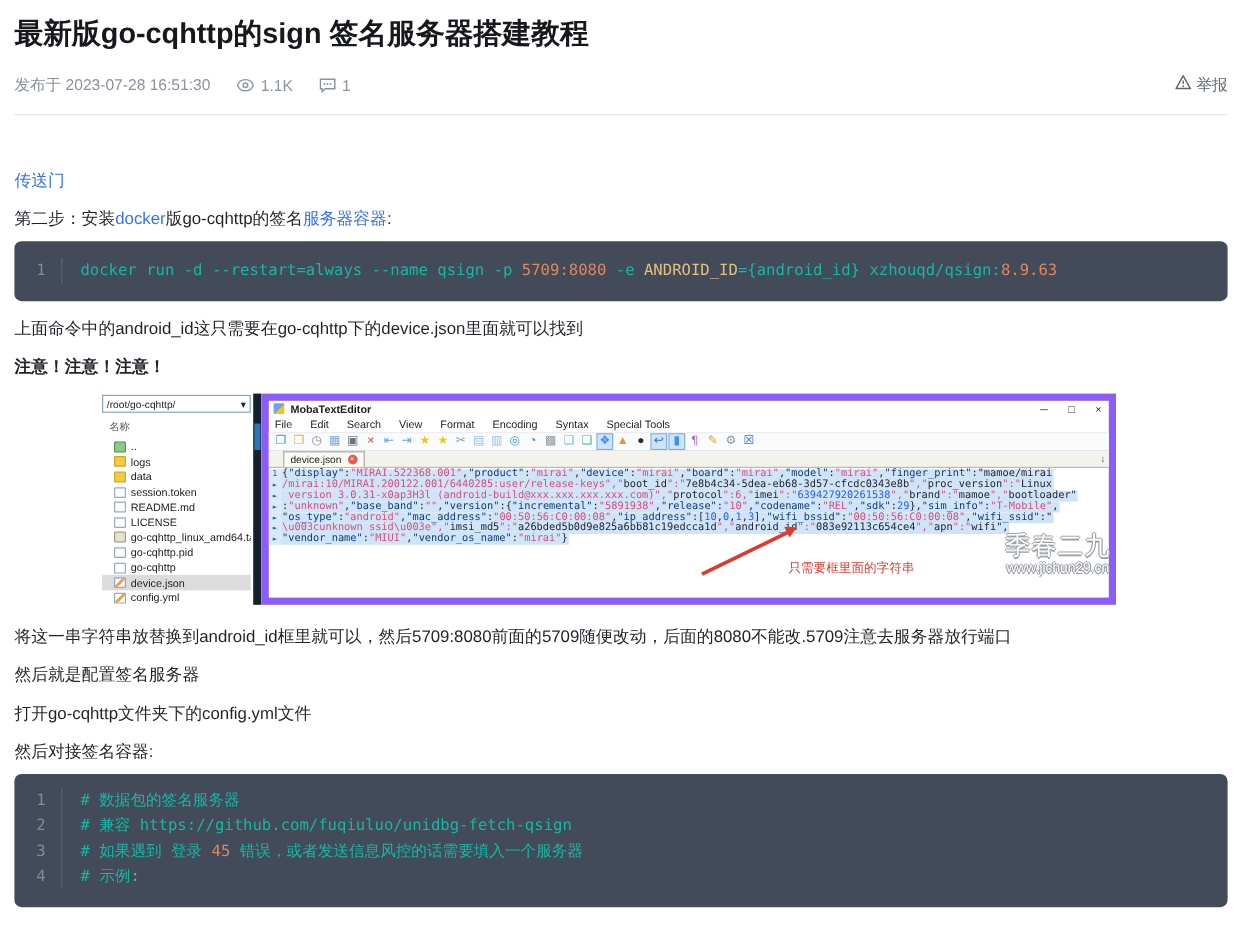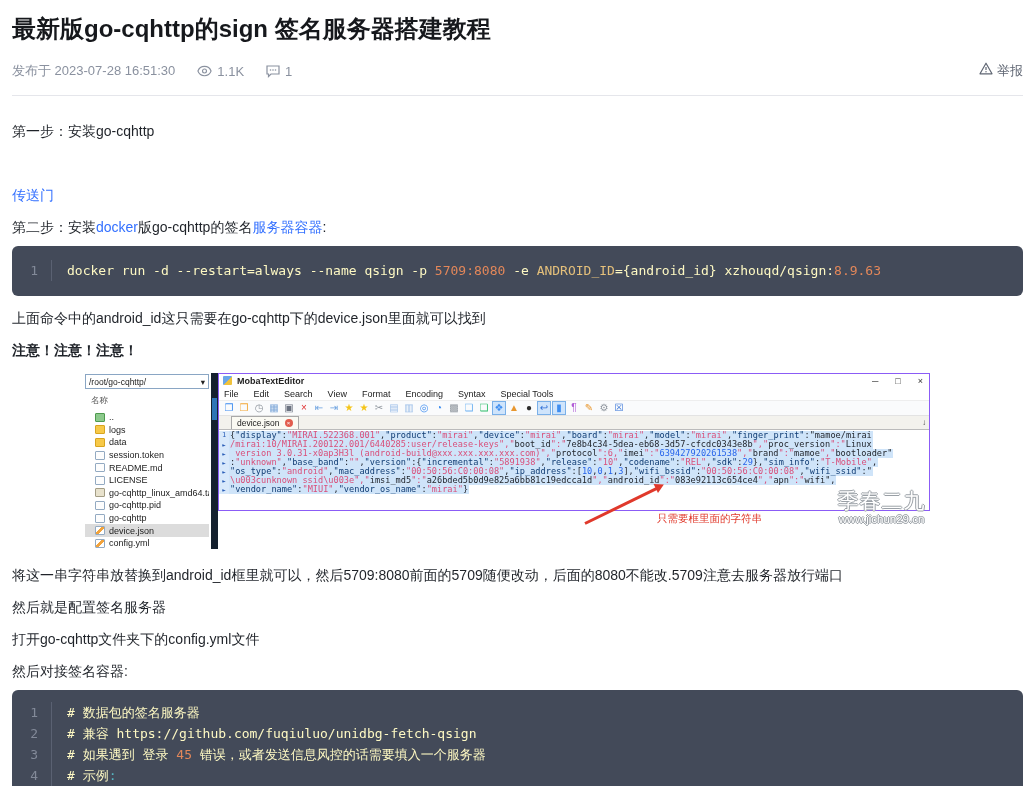--- a/index.html
+++ b/index.html
@@ -23,21 +23,21 @@
   p.para.gap { margin-top:45px; }
   p.para.bold { font-weight:700; }
   a.lnk { color:#3370ff; text-decoration:none; cursor:pointer;text-align:right; }
 
   
   .codeblock { background:#434a59; border-radius:6px; margin-top:9px; padding:14px 0 15px 0; font-family:"DejaVu Sans Mono", monospace; font-size:13px; }
   .codeblock.tall { padding-top:12px; }
   .codeline { display:flex; line-height:21px; white-space:pre; }
   .codeline .ln { width:40px; flex:none; text-align:right; padding-right:13px; color:#838a99; border-right:1px solid #5a6172; }
   .codeline .cd { padding-left:15px; color:#d5d9e0; }
-  .seg-plain { color:#fef9c3; }
+  .seg-plain { color:#14b8a6; }
   .seg-orange { color:#e2875a; }
   .seg-yellow { color:#e5c07b; }
   .seg-teal { color:#56b6c2; }
 
   
   .shot { position:relative; width:845px; height:176px; margin-top:13px; margin-left:73px; background:#fff; font-family:"Liberation Sans", sans-serif; cursor:pointer; }
 
   .filepanel { position:absolute; left:0; top:0; width:124px; height:176px; background:#fff; }
   .path-select { display:flex; align-items:center; justify-content:space-between; border:1px solid #8aa6c4; background:#fff; height:15px; font-size:8.5px; color:#222; padding:0 3px; margin-top:1px; }
   .fp-header { font-size:8.5px; color:#555; margin:6px 0 4px 6px; }
@@ -46,21 +46,21 @@
   .ic { width:10px; height:9px; flex:none; margin-right:4px; border-radius:1px; }
   .ic-folder-up { background:#8cc98c; border:1px solid #4e9a4e; }
   .ic-folder { background:#f7c948; border:1px solid #d8a520; }
   .ic-file { background:#fdfdfd; border:1px solid #93aac2; }
   .ic-archive { background:#e8e2cd; border:1px solid #a39d85; }
   .ic-edit { background:linear-gradient(135deg,#fff 38%,#f2a33c 38%,#f2a33c 62%,#fff 62%); border:1px solid #93aac2; }
 
   .vstrip { position:absolute; left:126px; top:0; width:7px; height:176px; background:#14202e; }
   .vstrip .notch { position:absolute; left:1px; top:25px; width:5px; height:22px; background:#2e75b6; }
 
-  .editor { position:absolute; left:133px; top:0; right:0; height:138px; background:#fff; border:1px solid #8b5cf6; }
+  .editor { position:absolute; left:133px; top:0; right:0; height:176px; background:#fff; border:6px solid #8b5cf6; }
   .ed-titlebar { display:flex; align-items:center; height:13px; padding:0 6px 0 4px; font-size:9px; color:#222; }
   .moba-ic { width:9px; height:9px; flex:none; margin-right:5px; background:linear-gradient(135deg,#6aa7e8 55%,#f0c23c 55%); border-radius:1px; }
   .ed-title { font-weight:bold; }
   .win-ctrls { margin-left:auto; display:flex; gap:17px; font-size:9px; color:#333; }
   .win-ctrls span { cursor:pointer; }
   .ed-menubar { display:flex; gap:15px; height:13px; align-items:center; padding-left:5px; font-size:9px; color:#222; }
   .menu-item { cursor:pointer; }
   .ed-toolbar { display:flex; gap:3px; align-items:center; height:16px; padding-left:4px; background:#fafbfc; border-top:1px solid #eee; border-bottom:1px solid #e3e3e3; }
   .tbi { font-size:10px; line-height:12px; width:12px; text-align:center; cursor:pointer; }
   .tbi.hl { background:#cfe4fb; outline:1px solid #7ab0e8; }
@@ -118,21 +118,20 @@
           <path d="M7 1.2 13 11.8H1z" fill="none" stroke="#5f6673" stroke-width="1.2" stroke-linejoin="round"></path>
           <line x1="7" y1="5" x2="7" y2="8" stroke="#5f6673" stroke-width="1.2"></line>
           <circle cx="7" cy="9.8" r="0.7" fill="#5f6673"></circle>
         </svg>
       <span>举报</span>
     </span>
   </div>
 
   <hr class="divider">
 
-  <p class="para first">第一步：安装go-cqhttp</p>
 
   <p class="para gap"><a class="lnk">传送门</a></p>
 
   <p class="para"><span>第二步：安装</span><a class="lnk">docker</a><span>版go-cqhttp的签名</span><a class="lnk">服务器容器</a><span>:</span></p>
 
   <div class="codeblock">
       <div class="codeline"><span class="ln">1</span><span class="cd"><span class="seg-plain">docker run -d --restart=always --name qsign -p </span><span class="seg-orange">5709:8080</span><span class="seg-plain"> -e </span><span class="seg-yellow">ANDROID_ID</span><span class="seg-plain">={android_id} xzhouqd/qsign:</span><span class="seg-orange">8.9.63</span></span></div>
     </div>
 
   <p class="para">上面命令中的android_id这只需要在go-cqhttp下的device.json里面就可以找到</p>

